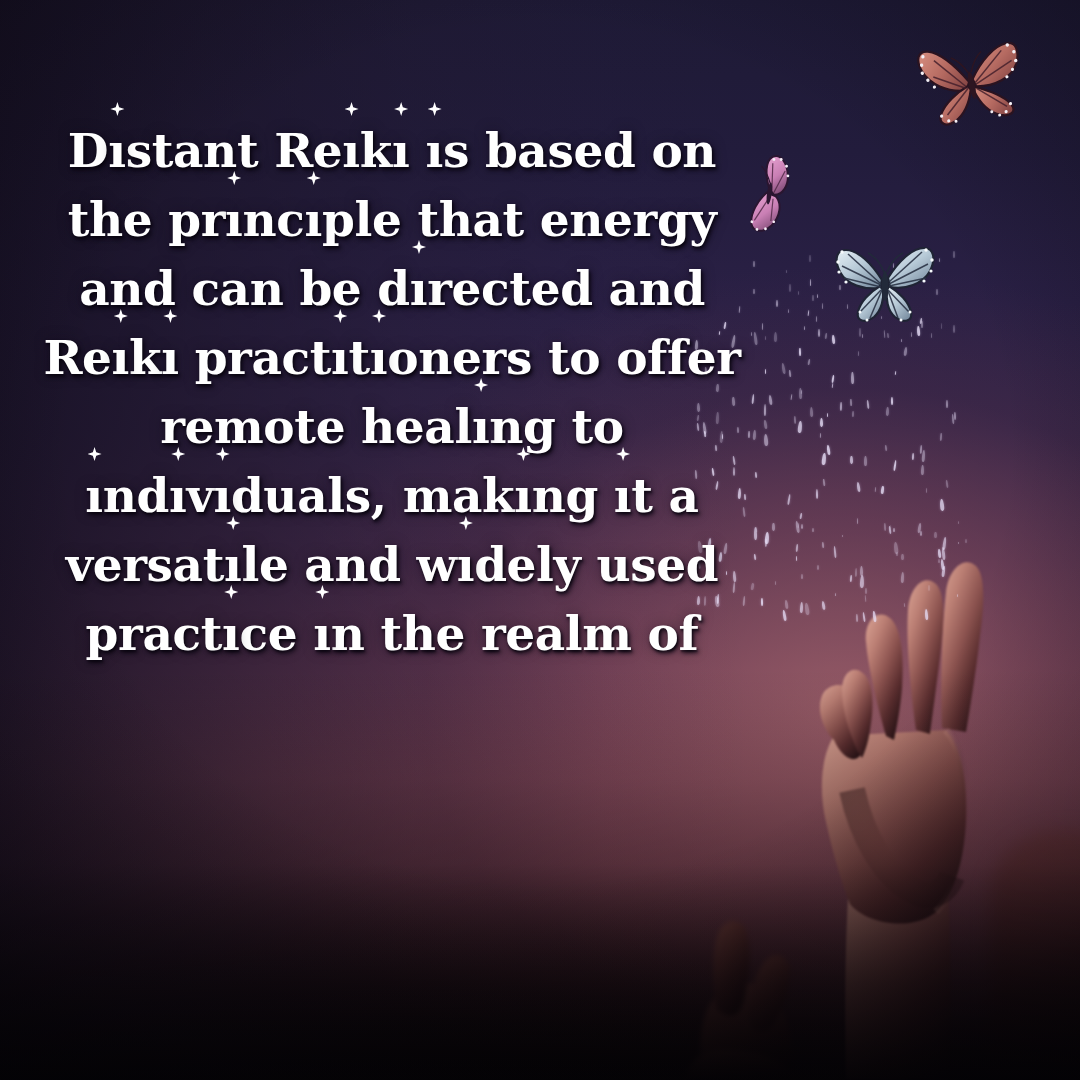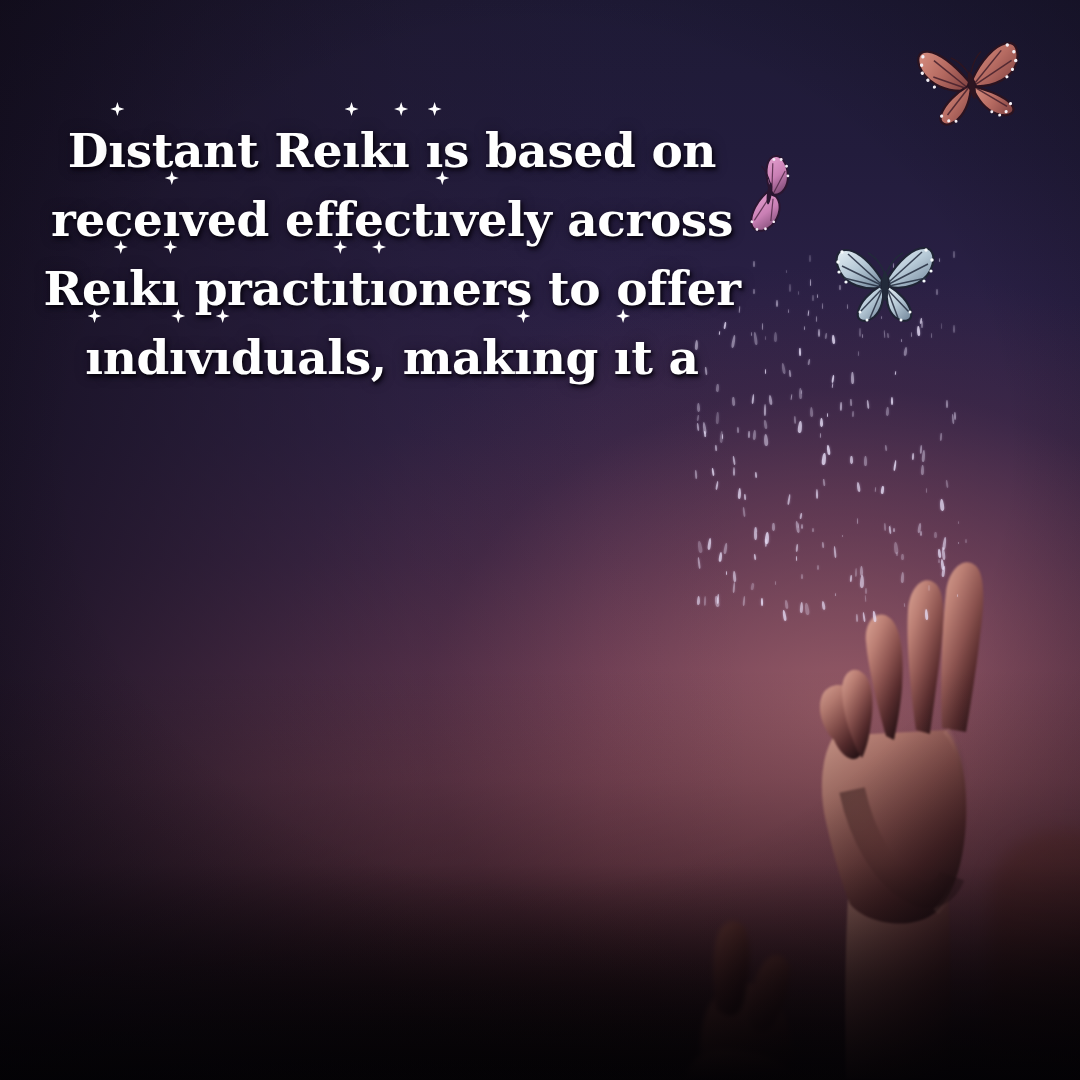--- a/index.html
+++ b/index.html
@@ -565,18 +565,22 @@
       <circle cx="80" cy="74" r="1.5"></circle>
         <circle cx="71" cy="82" r="1.5"></circle>
     </g>
     <ellipse cx="55" cy="48" rx="3.2" ry="15" fill="#222a3a"></ellipse>
     <path d="M54 34 C50 24 44 18 38 15" stroke="#222a3a" stroke-width="1.4" fill="none"></path>
     <path d="M57 34 C61 24 67 18 73 15" stroke="#222a3a" stroke-width="1.4" fill="none"></path>
   </svg>
 
   <div class="quote">
     <span class="qline">D<span style="position:relative;display:inline-block">ı<span class="spk" style="position:absolute;left:50%;top:-0.30em;transform:translateX(-50%)"></span></span>stant Re<span style="position:relative;display:inline-block">ı<span class="spk" style="position:absolute;left:50%;top:-0.30em;transform:translateX(-50%)"></span></span>k<span style="position:relative;display:inline-block">ı<span class="spk" style="position:absolute;left:50%;top:-0.30em;transform:translateX(-50%)"></span></span> <span style="position:relative;display:inline-block">ı<span class="spk" style="position:absolute;left:50%;top:-0.30em;transform:translateX(-50%)"></span></span>s based on</span>
-    <span class="qline">rece<span style="position:relative;display:inline-block">ı<span class="spk" style="position:absolute;left:50%;top:-0.30em;transform:translateX(-50%)"></span></span>ved effect<span style="position:relative;display:inline-block">ı<span class="spk" style="position:absolute;left:50%;top:-0.30em;transform:translateX(-50%)"></span></span>vely across</span>
+    <span class="qline">the pr<span style="position:relative;display:inline-block">ı<span class="spk" style="position:absolute;left:50%;top:-0.30em;transform:translateX(-50%)"></span></span>nc<span style="position:relative;display:inline-block">ı<span class="spk" style="position:absolute;left:50%;top:-0.30em;transform:translateX(-50%)"></span></span>ple that energy</span>
+    <span class="qline">and can be d<span style="position:relative;display:inline-block">ı<span class="spk" style="position:absolute;left:50%;top:-0.30em;transform:translateX(-50%)"></span></span>rected and</span>
     <span class="qline">Re<span style="position:relative;display:inline-block">ı<span class="spk" style="position:absolute;left:50%;top:-0.30em;transform:translateX(-50%)"></span></span>k<span style="position:relative;display:inline-block">ı<span class="spk" style="position:absolute;left:50%;top:-0.30em;transform:translateX(-50%)"></span></span> pract<span style="position:relative;display:inline-block">ı<span class="spk" style="position:absolute;left:50%;top:-0.30em;transform:translateX(-50%)"></span></span>t<span style="position:relative;display:inline-block">ı<span class="spk" style="position:absolute;left:50%;top:-0.30em;transform:translateX(-50%)"></span></span>oners to offer</span>
+    <span class="qline">remote heal<span style="position:relative;display:inline-block">ı<span class="spk" style="position:absolute;left:50%;top:-0.30em;transform:translateX(-50%)"></span></span>ng to</span>
     <span class="qline"><span style="position:relative;display:inline-block">ı<span class="spk" style="position:absolute;left:50%;top:-0.30em;transform:translateX(-50%)"></span></span>nd<span style="position:relative;display:inline-block">ı<span class="spk" style="position:absolute;left:50%;top:-0.30em;transform:translateX(-50%)"></span></span>v<span style="position:relative;display:inline-block">ı<span class="spk" style="position:absolute;left:50%;top:-0.30em;transform:translateX(-50%)"></span></span>duals, mak<span style="position:relative;display:inline-block">ı<span class="spk" style="position:absolute;left:50%;top:-0.30em;transform:translateX(-50%)"></span></span>ng <span style="position:relative;display:inline-block">ı<span class="spk" style="position:absolute;left:50%;top:-0.30em;transform:translateX(-50%)"></span></span>t a</span>
+    <span class="qline">versat<span style="position:relative;display:inline-block">ı<span class="spk" style="position:absolute;left:50%;top:-0.30em;transform:translateX(-50%)"></span></span>le and w<span style="position:relative;display:inline-block">ı<span class="spk" style="position:absolute;left:50%;top:-0.30em;transform:translateX(-50%)"></span></span>dely used</span>
+    <span class="qline">pract<span style="position:relative;display:inline-block">ı<span class="spk" style="position:absolute;left:50%;top:-0.30em;transform:translateX(-50%)"></span></span>ce <span style="position:relative;display:inline-block">ı<span class="spk" style="position:absolute;left:50%;top:-0.30em;transform:translateX(-50%)"></span></span>n the realm of</span>
   </div>
 
 </div>
 
 </body></html>

